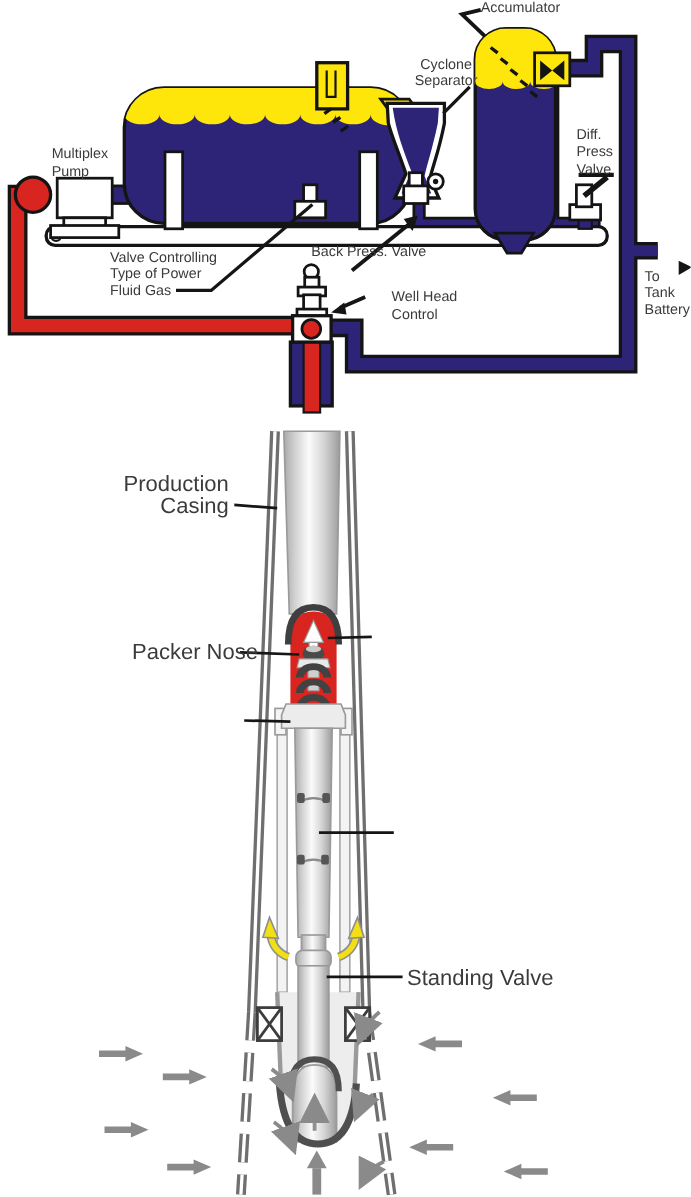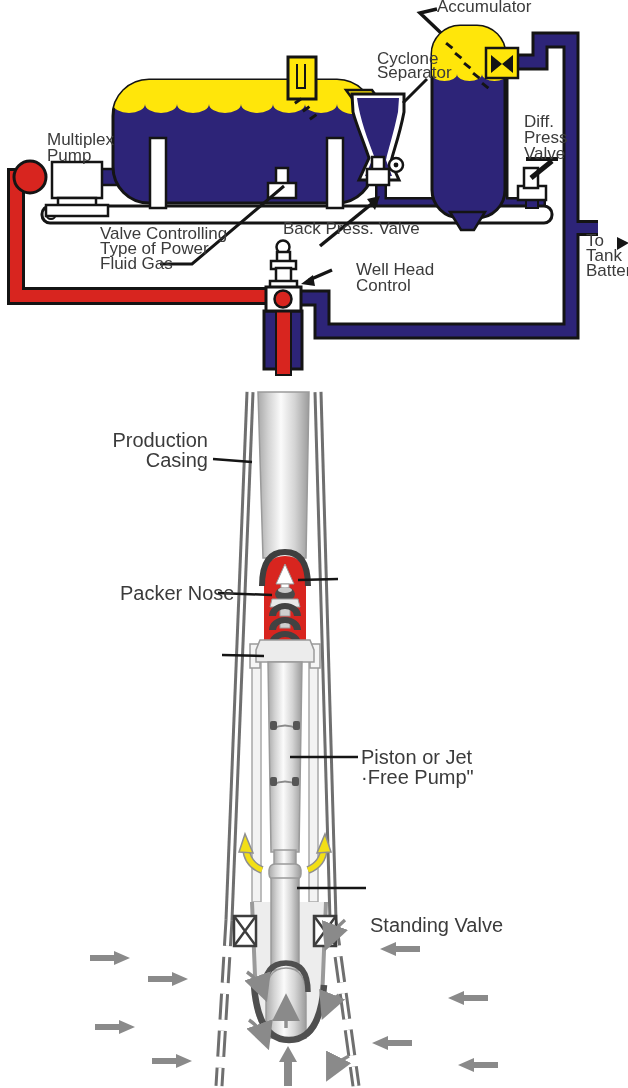--- a/index.html
+++ b/index.html
@@ -1,20 +1,20 @@
 <!DOCTYPE html>
 <html><head>
 <meta charset="utf-8">
 <style>
   html,body{margin:0;padding:0;background:#fff;}
   #stage{position:relative;width:628px;height:1088px;background:#fff;overflow:hidden;
          font-family:"Liberation Sans","DejaVu Sans",sans-serif;}
   #gfx{position:absolute;left:0;top:0;}
   .lbl{position:absolute;white-space:pre-line;color:#3b3b3b;}
-  .s{font-size:17px;line-height:15px;}
+  .s{font-size:13px;line-height:15px;}
   .d{font-size:20px;line-height:20px;}
 </style>
 </head>
 <body>
 
 <div id="stage">
 <svg id="gfx" width="628" height="1088" viewBox="0 0 628 1088">
   <defs>
     <linearGradient id="silver" x1="0" y1="0" x2="1" y2="0">
       <stop offset="0" stop-color="#a9a9a9"></stop>
@@ -256,33 +256,31 @@
   <g fill="#151515">
     <polygon points="380,196 367,199 375,210"></polygon>
     <polygon points="301,284 313,275 315,286"></polygon>
     <polygon points="617,237 629,243 617,250"></polygon>
   </g>
 </svg>
 
   <div class="lbl s" style="left:47px;top:132px;line-height:16px;">Multiplex
 Pump</div>
   <div class="lbl s" style="left:437px;top:-1px;">Accumulator</div>
-  <div class="lbl s" style="left:377px;top:52px;line-height:14px;">Cyclone
+  <div class="lbl s" style="left:377px;top:52px;line-height:14px;text-align:center;">Cyclone
 Separator</div>
   <div class="lbl s" style="left:524px;top:114px;line-height:16px;">Diff.
 Press
 Valve</div>
   <div class="lbl s" style="left:283px;top:221px;">Back Press. Valve</div>
   <div class="lbl s" style="left:100px;top:226px;">Valve Controlling
 Type of Power
 Fluid Gas</div>
   <div class="lbl s" style="left:336px;top:262px;line-height:16px;margin-left:20px;">Well Head
 Control</div>
-  <div class="lbl s" style="left:586px;top:233px;">To Tank
+  <div class="lbl s" style="left:586px;top:243px;">To Tank
 Battery</div>
 
   <div class="lbl d" style="left:107px;top:430px;width:101px;text-align:right;">Production
 Casing</div>
   <div class="lbl d" style="left:120px;top:583px;">Packer Nose</div>
-  <div class="lbl d" style="left:361px;top:747px;">Piston or Jet
-·Free Pump"</div>
-  <div class="lbl d" style="left:370px;top:879px;margin-top:36px;">Standing Valve</div>
+  <div class="lbl d" style="left:370px;top:879px;">Standing Valve</div>
 </div>
 
 </body></html>

